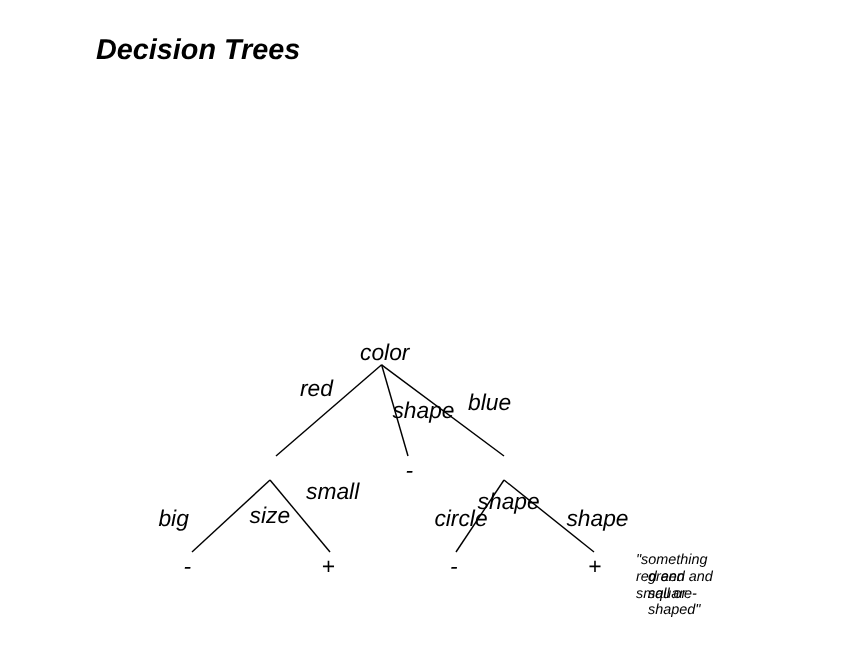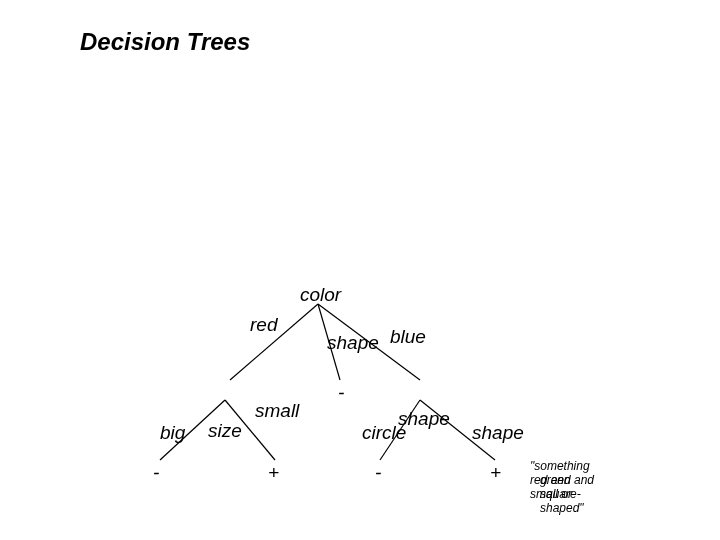--- a/index.html
+++ b/index.html
@@ -82,21 +82,21 @@
 
   <div class="label" style="left:250px; top:314px;">red</div>
   <div class="label" style="left:327px; top:332px;">shape</div>
   <div class="label" style="left:390px; top:326px;">blue</div>
 
   <div class="label" style="left:338px; top:382px;">-</div>
 
   <div class="label" style="left:208px; top:384px;margin-top:36px;">size</div>
   <div class="label" style="left:398px; top:384px;margin-top:24px;">shape</div>
 
-  <div class="label" style="left:160px; top:422px;text-align:center;">big</div>
+  <div class="label" style="left:132px; top:422px;text-align:center;">big</div>
   <div class="label" style="left:255px; top:400px;">small</div>
   <div class="label" style="left:362px; top:422px;">circle</div>
   <div class="label" style="left:472px; top:422px;">shape</div>
 
   <div class="label" style="left:153px; top:462px;">-</div>
   <div class="label" style="left:268px; top:462px;">+</div>
   <div class="label" style="left:375px; top:462px;">-</div>
   <div class="label" style="left:490px; top:462px;">+</div>
 
   <div class="caption" style="left:530px; top:460px;">"something red and small or</div>

